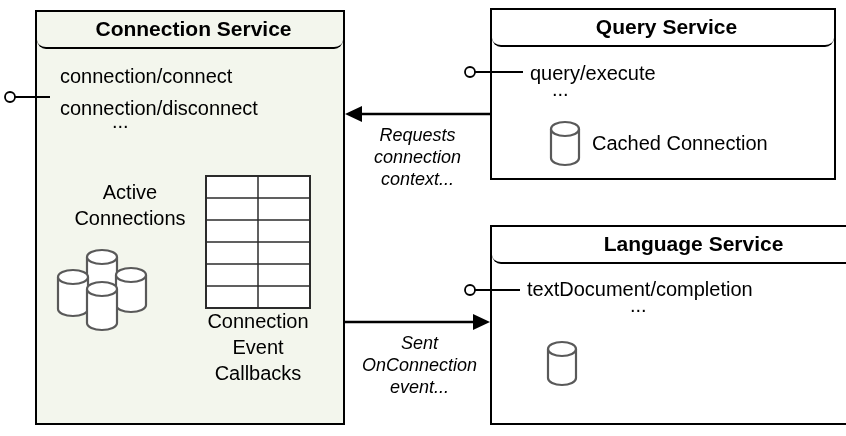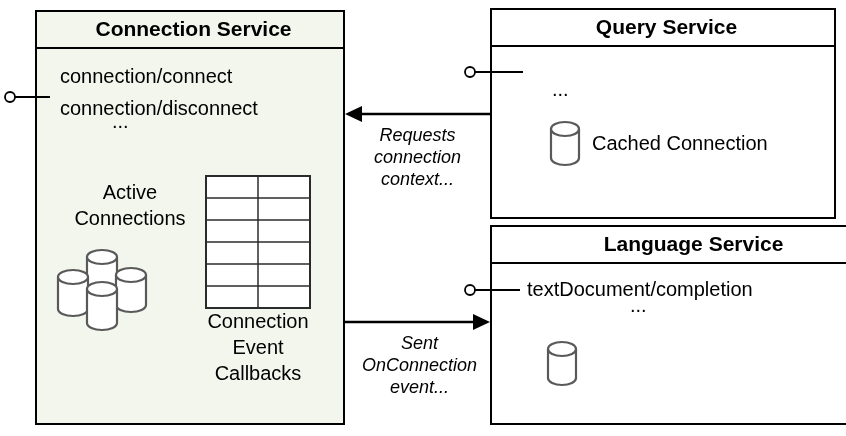--- a/index.html
+++ b/index.html
@@ -23,33 +23,34 @@
   .box {
     position: absolute;
     border: 2px solid #000;
     box-sizing: border-box;
   }
   .box-conn {
     left: 35px; top: 10px; width: 310px; height: 415px;
     background: #f3f6ed;
   }
   .box-query {
-    left: 490px; top: 8px; width: 346px; height: 211px;
+    left: 490px; top: 8px; width: 346px; height: 172px;
     background: #ffffff;
   }
   .box-lang {
     left: 490px; top: 225px; width: 400px; height: 200px;
     background: #ffffff;
   }
   .box-header {
     border-bottom: 2px solid #000;
     text-align: center;
     font-weight: 700;
     font-size: 21px;
     padding: 5px 4px 6px 11px;
+    border-radius: 9px;
   }
   .t {
     position: absolute;
     font-size: 20px;
     line-height: 1.3;
     white-space: nowrap;
   }
   .pre {
     white-space: pre-line;
   }
@@ -119,20 +120,21 @@
   </svg>
 
   <div class="t pre center" style="left:193px; top:308px; width:130px;">Connection
 Event
 Callbacks</div>
 
   <div class="box box-query">
     <div class="box-header">Query Service</div>
   </div>
 
+  <div class="t" style="left:530px; top:60px;">query/execute</div>
   <div class="t" style="left:552px; top:76px;">...</div>
 
   <svg class="icon-svg" style="left:548px; top:120px;" width="34" height="48" viewBox="0 0 34 48">
     <path d="M3,9 L3,38 A14,7 0 0 0 31,38 L31,9" fill="#fff" stroke="#595959" stroke-width="2.2"></path>
     <ellipse cx="17" cy="9" rx="14" ry="7" fill="#fff" stroke="#595959" stroke-width="2.2"></ellipse>
   </svg>
   <div class="t" style="left:592px; top:130px;">Cached Connection</div>
 
   <div class="box box-lang">
     <div class="box-header">Language Service</div>

